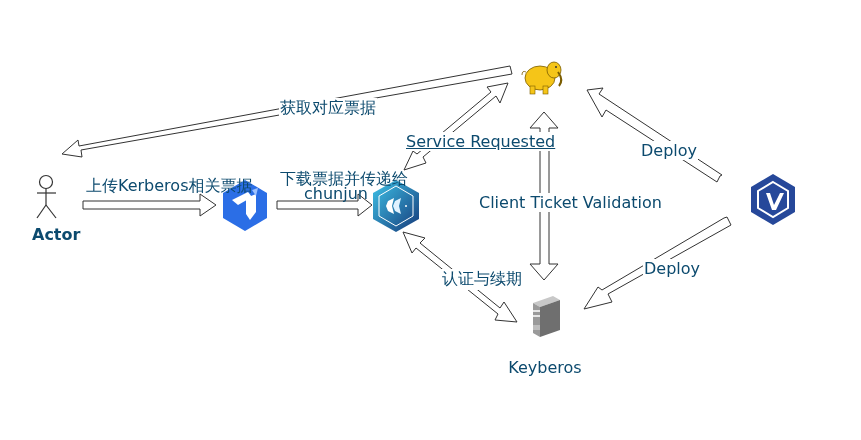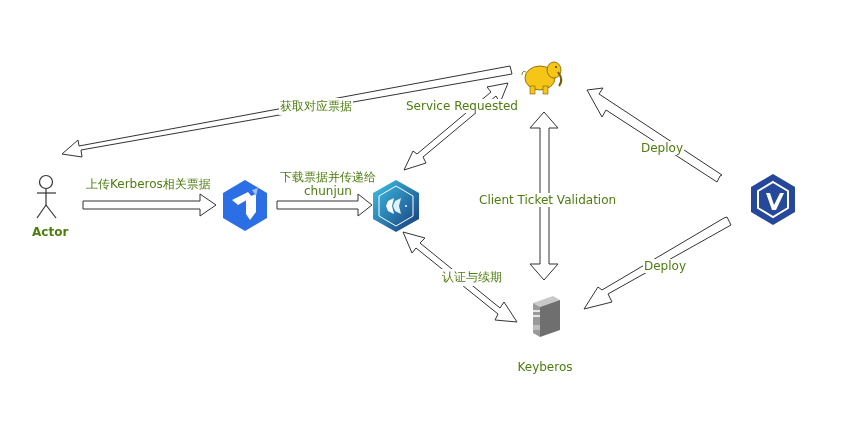--- a/index.html
+++ b/index.html
@@ -1,19 +1,19 @@
 <!DOCTYPE html>
 <html><head>
 <meta charset="utf-8">
 <style>
   html, body { margin: 0; padding: 0; background: #ffffff; }
   body { width: 861px; height: 440px; position: relative; overflow: hidden;
          font-family: "DejaVu Sans", sans-serif; }
   svg#diagram { position: absolute; left: 0; top: 0; }
-  .lbl { position: absolute; font-size: 12px; color: #4d7c0f; white-space: nowrap;
+  .lbl { position: absolute; font-size: 16px; color: #0c4a6e; white-space: nowrap;
          font-family: "DejaVu Sans", sans-serif; }
   .lbl.bg { background: #fff; padding: 0 1px; }
   .lbl.center { text-align: center; margin-top: 11px; }
   .arrow { fill: #fff; stroke: #333; stroke-width: 1; }
 </style>
 </head>
 <body>
 
 <svg id="diagram" width="861" height="440" viewBox="0 0 861 440">
 
@@ -90,21 +90,21 @@
 
 <div class="lbl" style="left:32px;top:225px;font-weight:bold;">Actor</div>
 
 <div class="lbl" style="left:86px;top:176px;">上传Kerberos相关票据</div>
 
 <div class="lbl" style="left:280px;top:169px;">下载票据并传递给</div>
 <div class="lbl" style="left:304px;top:184px;text-align:center;">chunjun</div>
 
 <div class="lbl bg" style="left:279px;top:98px;">获取对应票据</div>
 
-<div class="lbl bg" style="left:405px;top:99px;">Service Requested</div>
+<div class="lbl bg" style="left:405px;top:132px;text-decoration:underline;">Service Requested</div>
 
 <div class="lbl bg" style="left:478px;top:193px;">Client Ticket Validation</div>
 
 <div class="lbl bg" style="left:441px;top:269px;">认证与续期</div>
 
 <div class="lbl bg" style="left:640px;top:141px;">Deploy</div>
 
 <div class="lbl bg" style="left:643px;top:259px;">Deploy</div>
 
 <div class="lbl center" style="left:470px;top:349px;width:150px;line-height:15px;">

